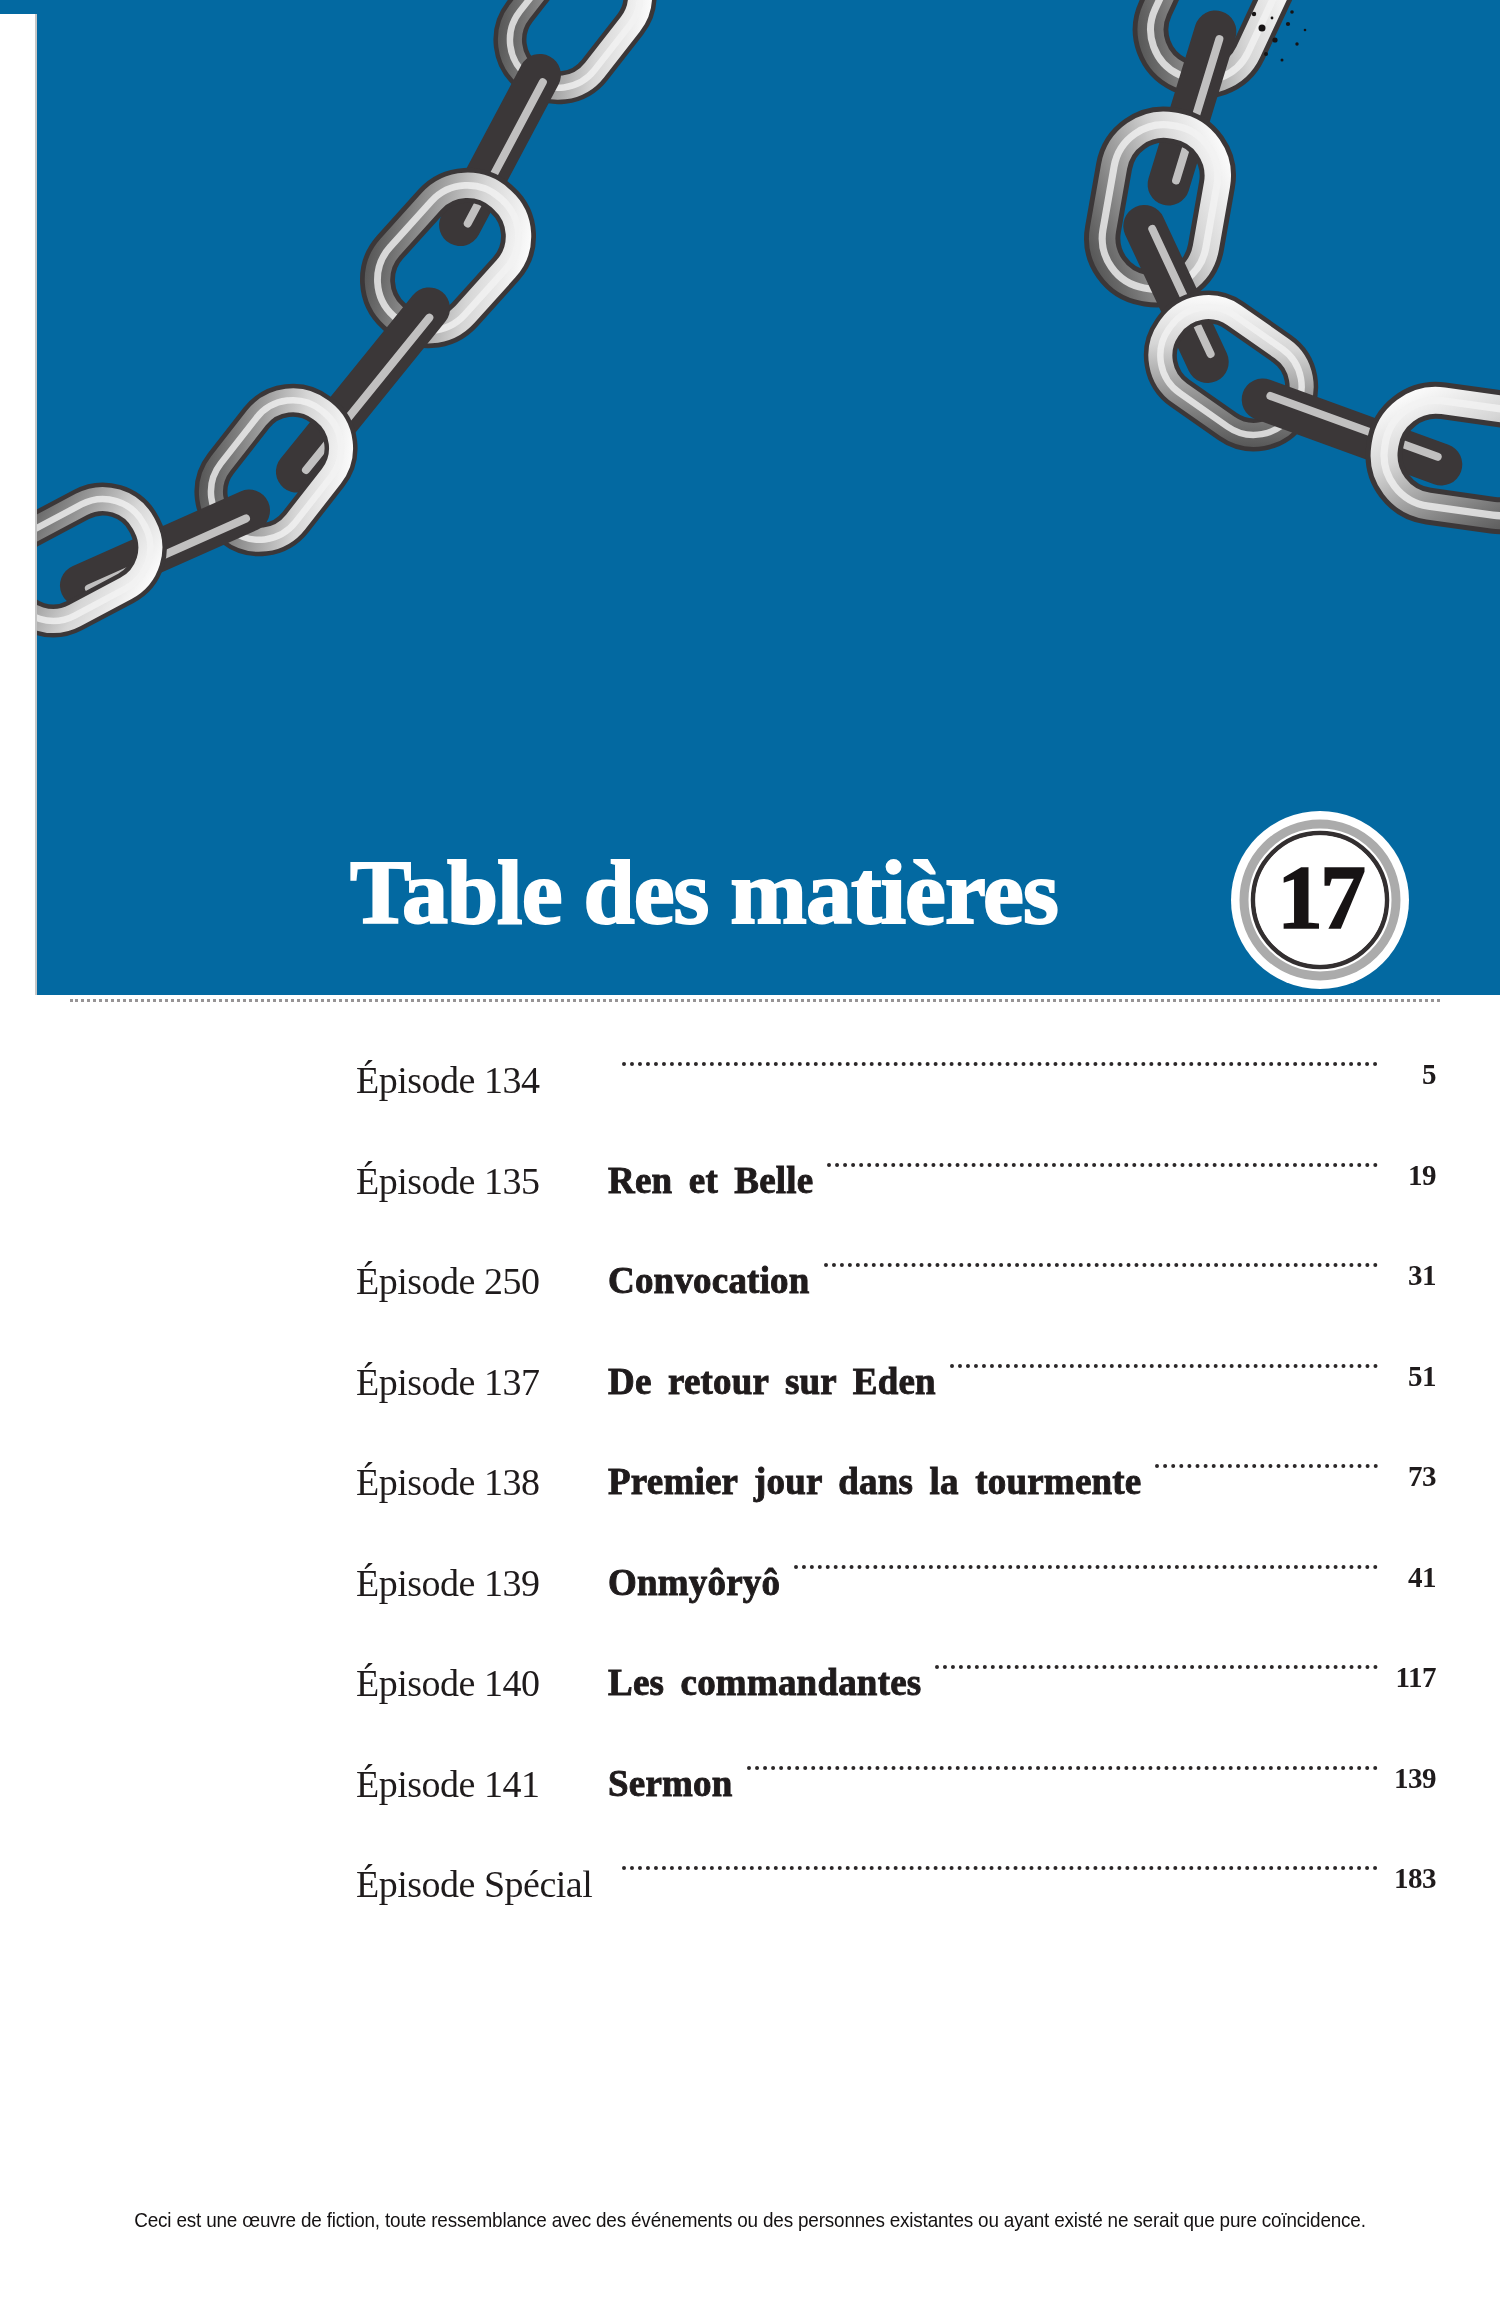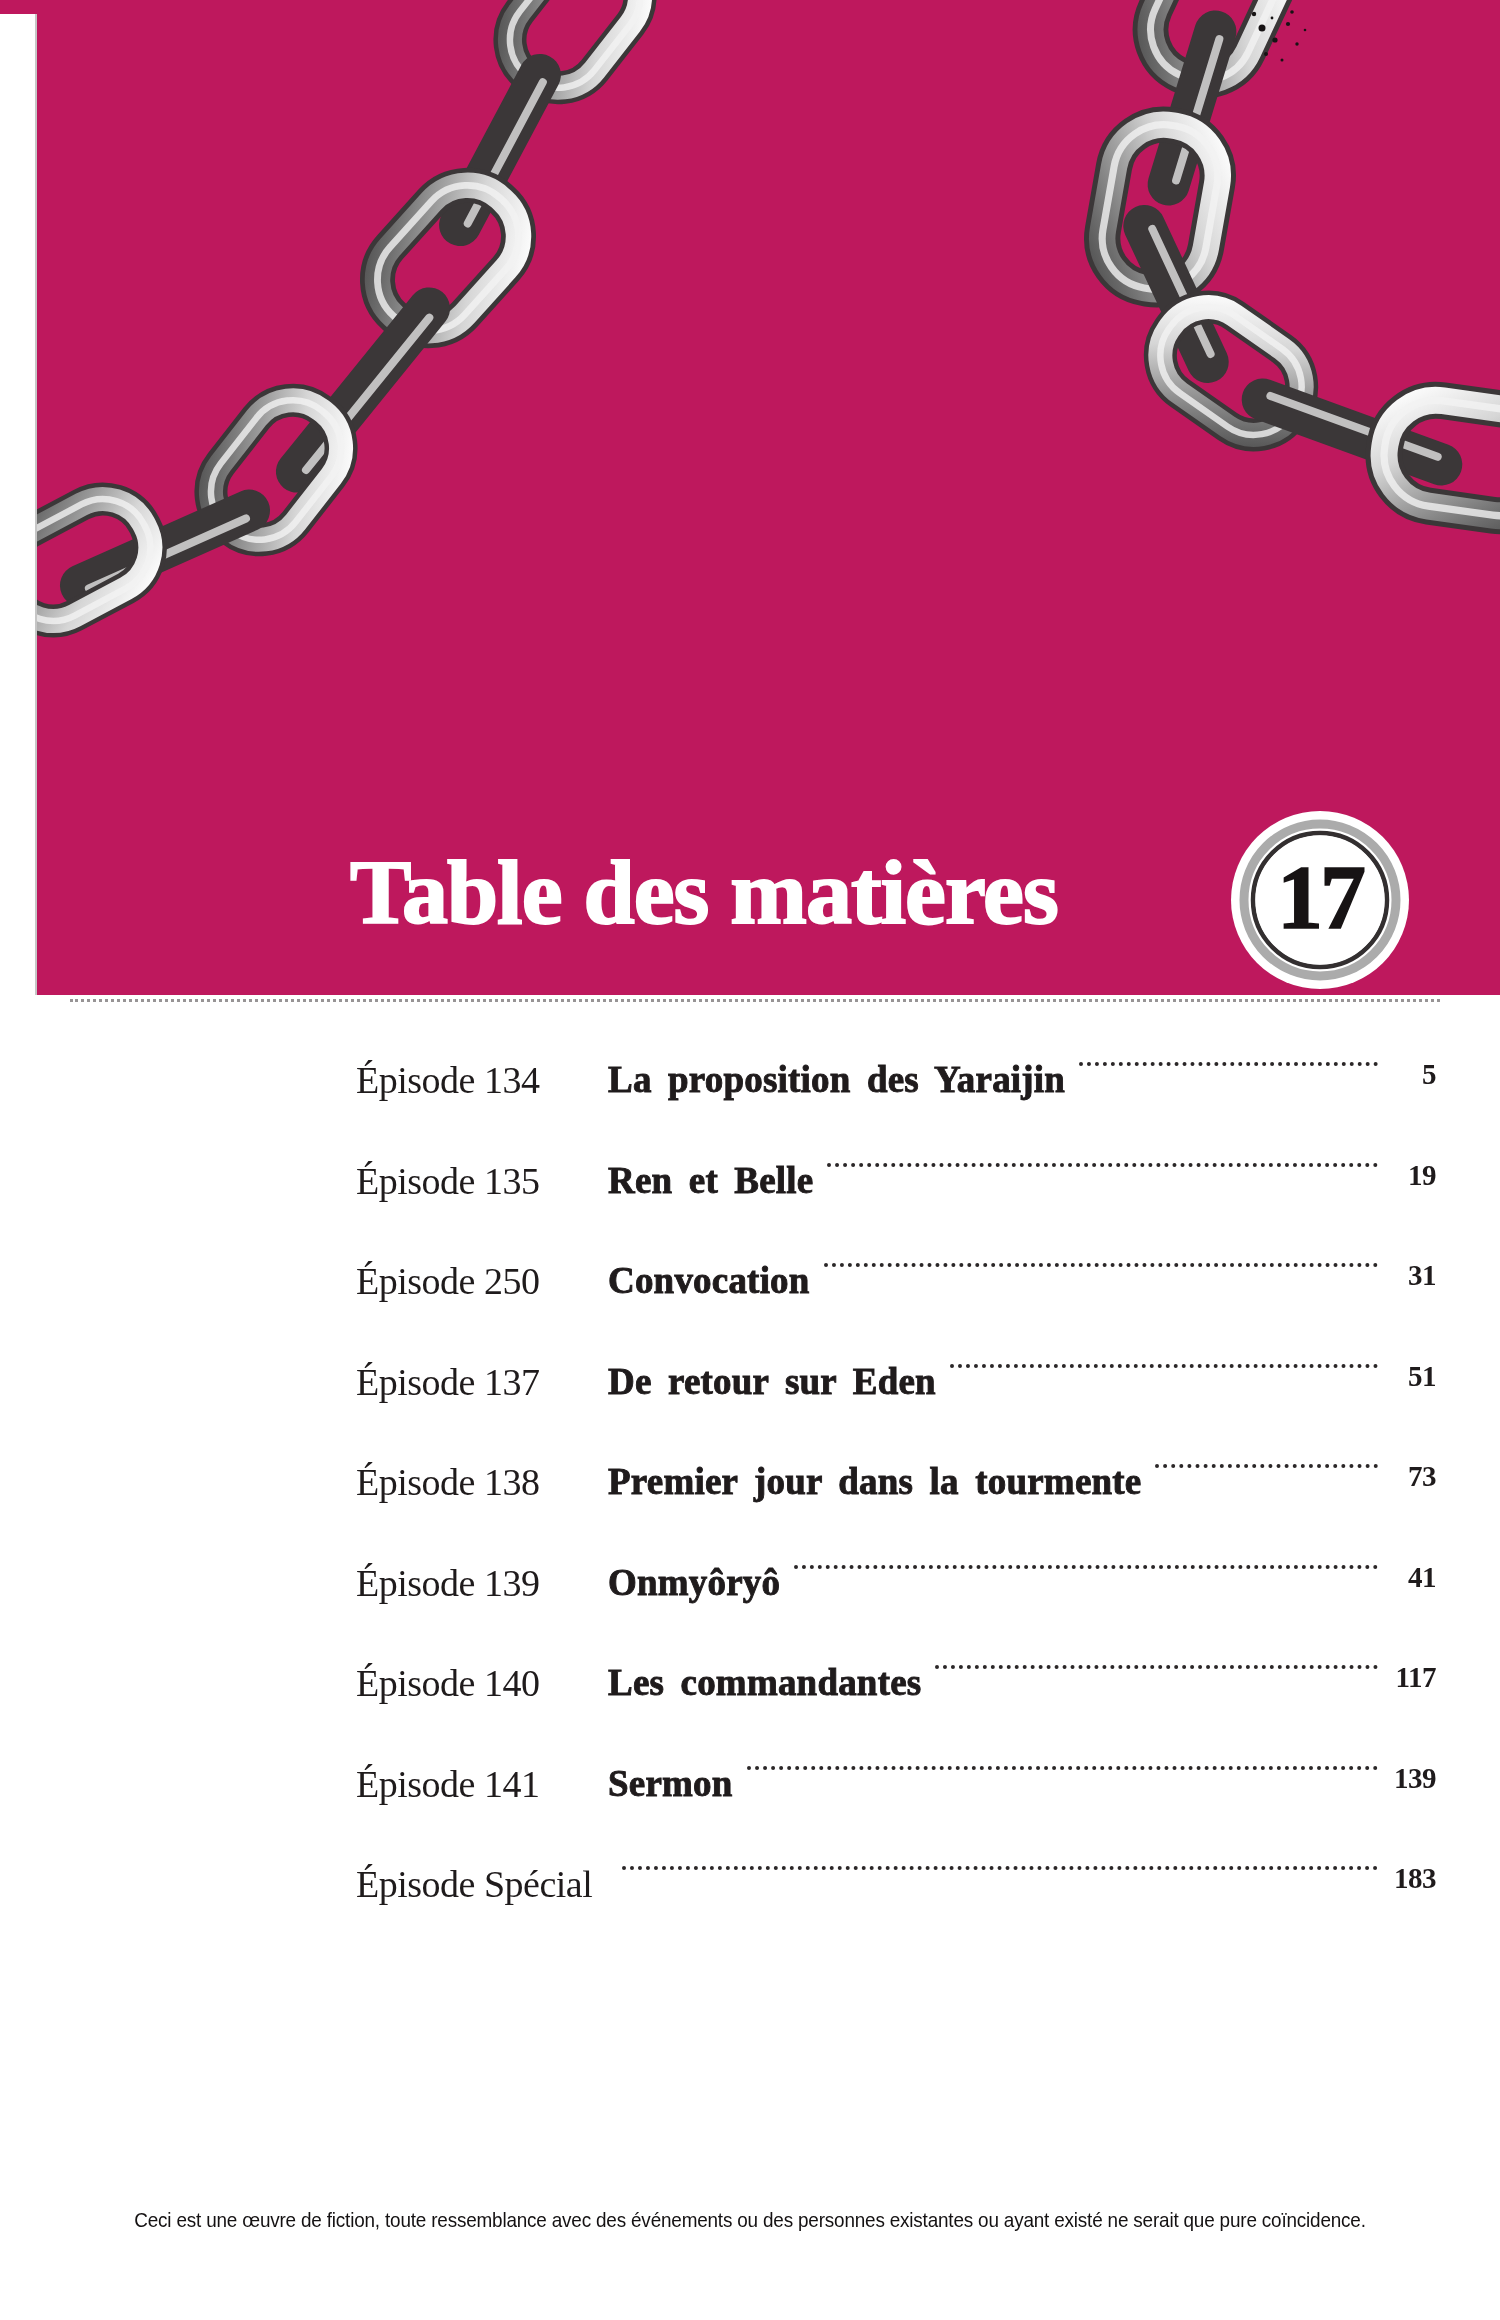--- a/index.html
+++ b/index.html
@@ -5,21 +5,21 @@
   html,body{margin:0;padding:0;}
   body{
     width:1500px;height:2320px;background:#ffffff;position:relative;overflow:hidden;
     font-family:"Liberation Serif","DejaVu Serif",serif;color:#1f1b1c;
   }
   .page{position:absolute;inset:0;}
 
   
   .header-block{
     position:absolute;left:0;top:0;width:1500px;height:995px;
-    background:#be185d;overflow:hidden;
+    background:#0369a1;overflow:hidden;
   }
   .chains{position:absolute;left:0;top:0;}
   
   .left-margin{
     position:absolute;left:0;top:14px;width:35px;height:981px;background:#ffffff;
     border-right:2px solid #c6c6c6;z-index:6;
   }
   .rough-edge{
     position:absolute;left:70px;top:999px;width:1370px;height:0;
     border-top:3px dotted rgba(48,42,44,.5);z-index:2;
@@ -172,21 +172,20 @@
       <div class="num">17</div>
     </div>
   </div>
 
   <div class="left-margin"></div>
   <div class="rough-edge"></div>
 
   <div class="toc" id="toc">
       <div class="toc-row">
       <span class="ep">Épisode 134</span>
-      <span class="ti">La proposition des Yaraijin</span>
       <span class="leader"></span>
       <span class="pg">5</span>
     </div>
       <div class="toc-row">
       <span class="ep">Épisode 135</span>
       <span class="ti">Ren et Belle</span>
       <span class="leader"></span>
       <span class="pg">19</span>
     </div>
       <div class="toc-row">

